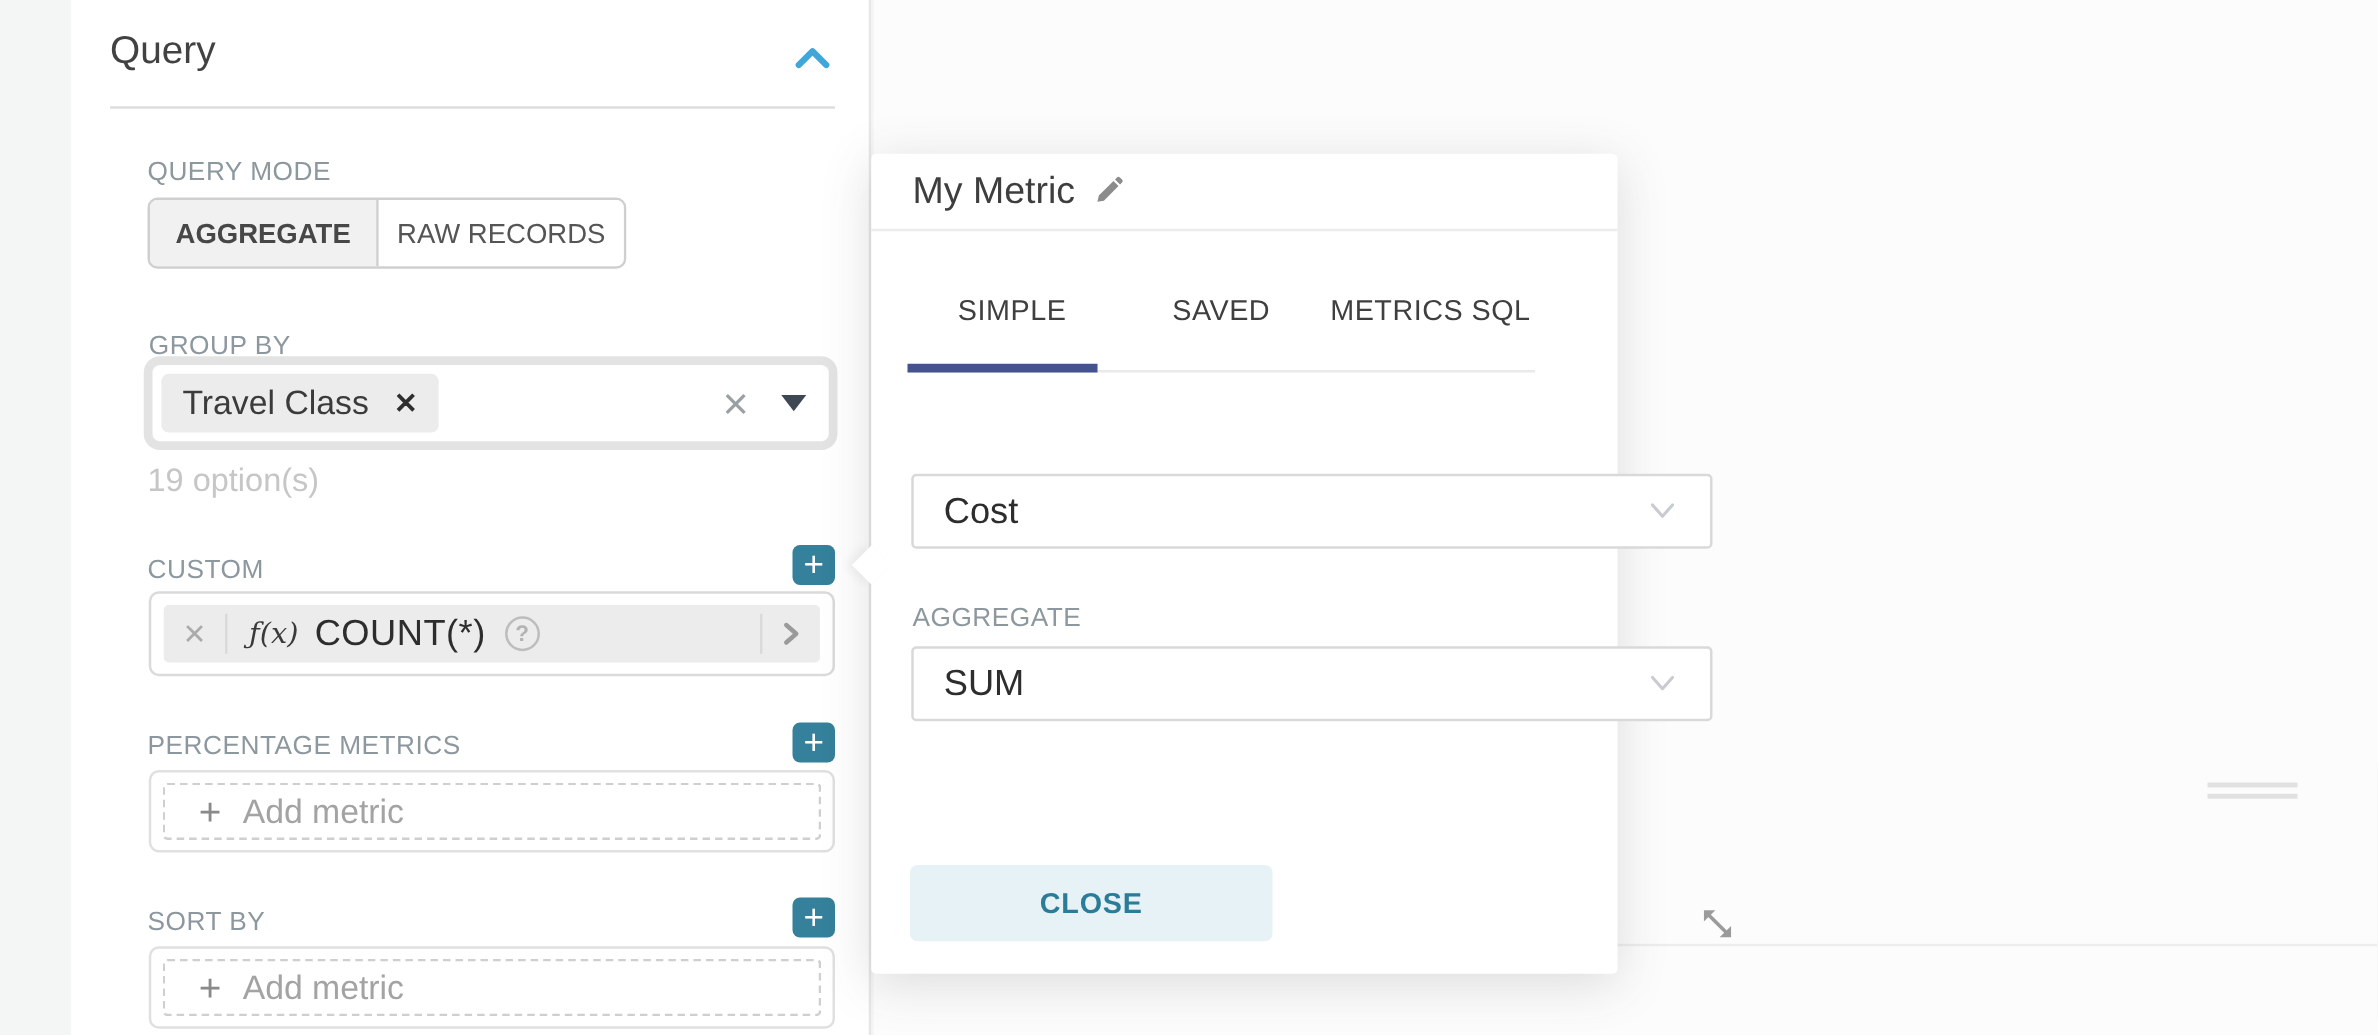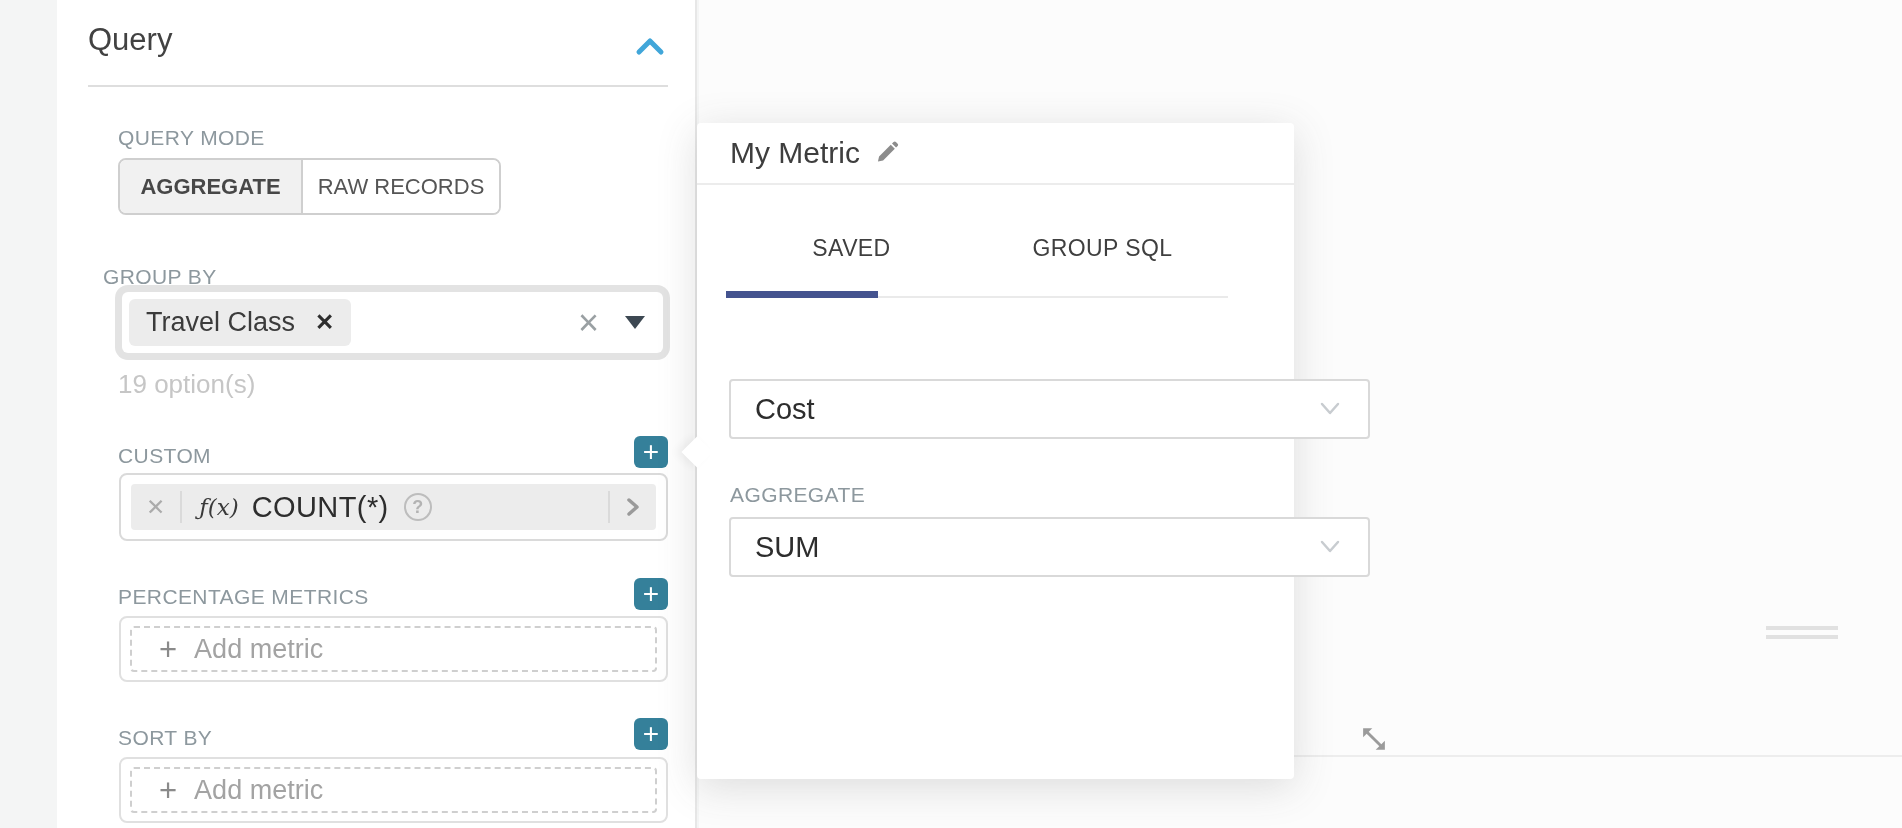--- a/index.html
+++ b/index.html
@@ -121,21 +121,21 @@
     </button>
 
     <div class="section-divider"></div>
 
     <div class="ctl-label" style="left:61px; top:126px;">QUERY MODE</div>
     <div class="toggle">
       <button class="seg seg-agg sel">AGGREGATE</button>
       <button class="seg seg-raw">RAW RECORDS</button>
     </div>
 
-    <div class="ctl-label" style="left:46px; top:265px;">GROUP BY</div>
+    <div class="ctl-label" style="left:62px; top:265px;">GROUP BY</div>
     <div class="gb-select">
       <span class="chip">
         <span>Travel Class</span>
         <span class="chip-x">✕</span>
       </span>
       <span class="gb-spacer"></span>
       <span class="clear-x">×</span>
       <span class="caret-down"></span>
     </div>
     <div class="hint">19 option(s)</div>
@@ -192,41 +192,43 @@
       <span class="pop-title">My Metric</span>
       <button class="pencil-btn">
         <svg width="27" height="27" viewBox="0 0 24 24">
           <path fill="#8c8c8c" d="M3.5 20.8l1-4.4L14.9 6l3.6 3.6L8.1 20 3.5 20.8z
             M16 4.9l1.4-1.4c.6-.6 1.5-.6 2.1 0l1.5 1.5c.6.6.6 1.5 0 2.1L19.6 8.5 16 4.9z"></path>
         </svg>
       </button>
     </div>
 
     <div class="tabs">
+      <div class="tab">SIMPLE</div>
       <div class="tab">SAVED</div>
-      <div class="tab">GROUP SQL</div>
+      <div class="tab">METRICS SQL</div>
       <div class="ink-bar"></div>
     </div>
 
     <div class="pop-label" style="top:222px;margin-top:44px;">COLUMN</div>
     <div class="pop-select" style="top:256px;">
       <span class="val">Cost</span>
       <svg width="24" height="18" viewBox="0 0 24 18">
         <polyline points="4,4 12,13 20,4" fill="none" stroke="#c8ccd0" stroke-width="2.5" stroke-linecap="round" stroke-linejoin="round"></polyline>
       </svg>
     </div>
 
     <div class="pop-label" style="top:360px;">AGGREGATE</div>
     <div class="pop-select" style="top:394px;">
       <span class="val">SUM</span>
       <svg width="24" height="18" viewBox="0 0 24 18">
         <polyline points="4,4 12,13 20,4" fill="none" stroke="#c8ccd0" stroke-width="2.5" stroke-linecap="round" stroke-linejoin="round"></polyline>
       </svg>
     </div>
 
+    <button class="btn btn-close">CLOSE</button>
 
     <button class="resize-btn">
       <svg width="32" height="32" viewBox="0 0 28 28">
         <line x1="8" y1="8" x2="20" y2="20" stroke="#9b9b9b" stroke-width="2.5"></line>
         <path d="M4.5 4.5 L12.5 4.5 L4.5 12.5 Z" fill="#9b9b9b"></path>
         <path d="M23.5 23.5 L15.5 23.5 L23.5 15.5 Z" fill="#9b9b9b"></path>
       </svg>
     </button>
   </div>
 

